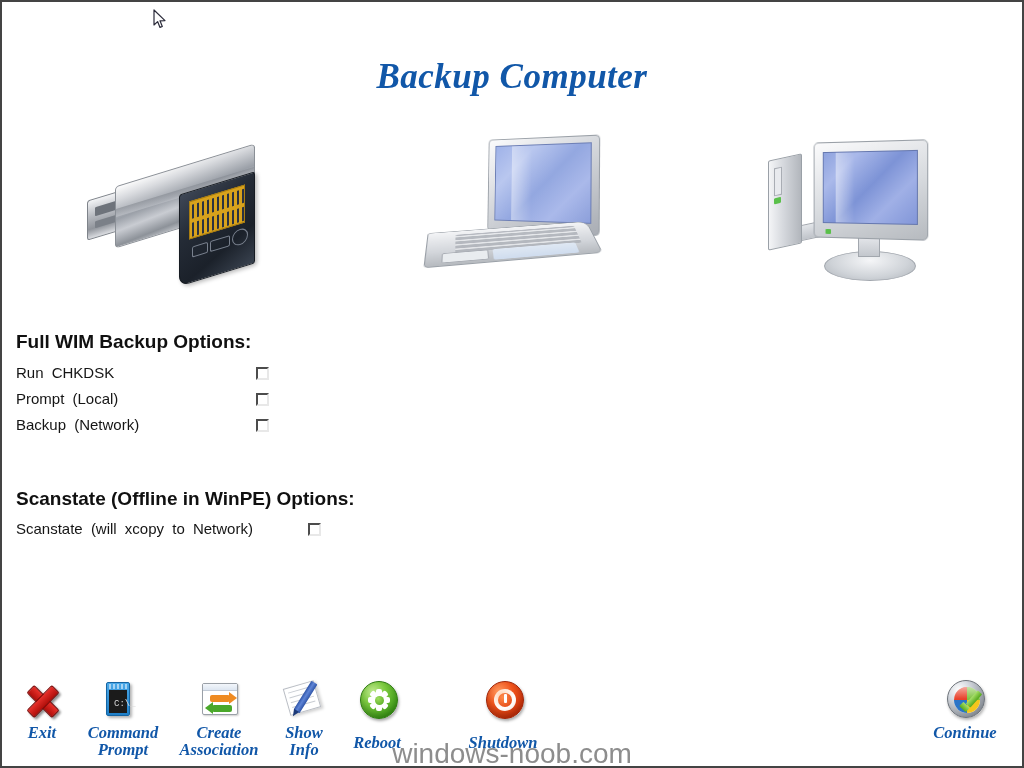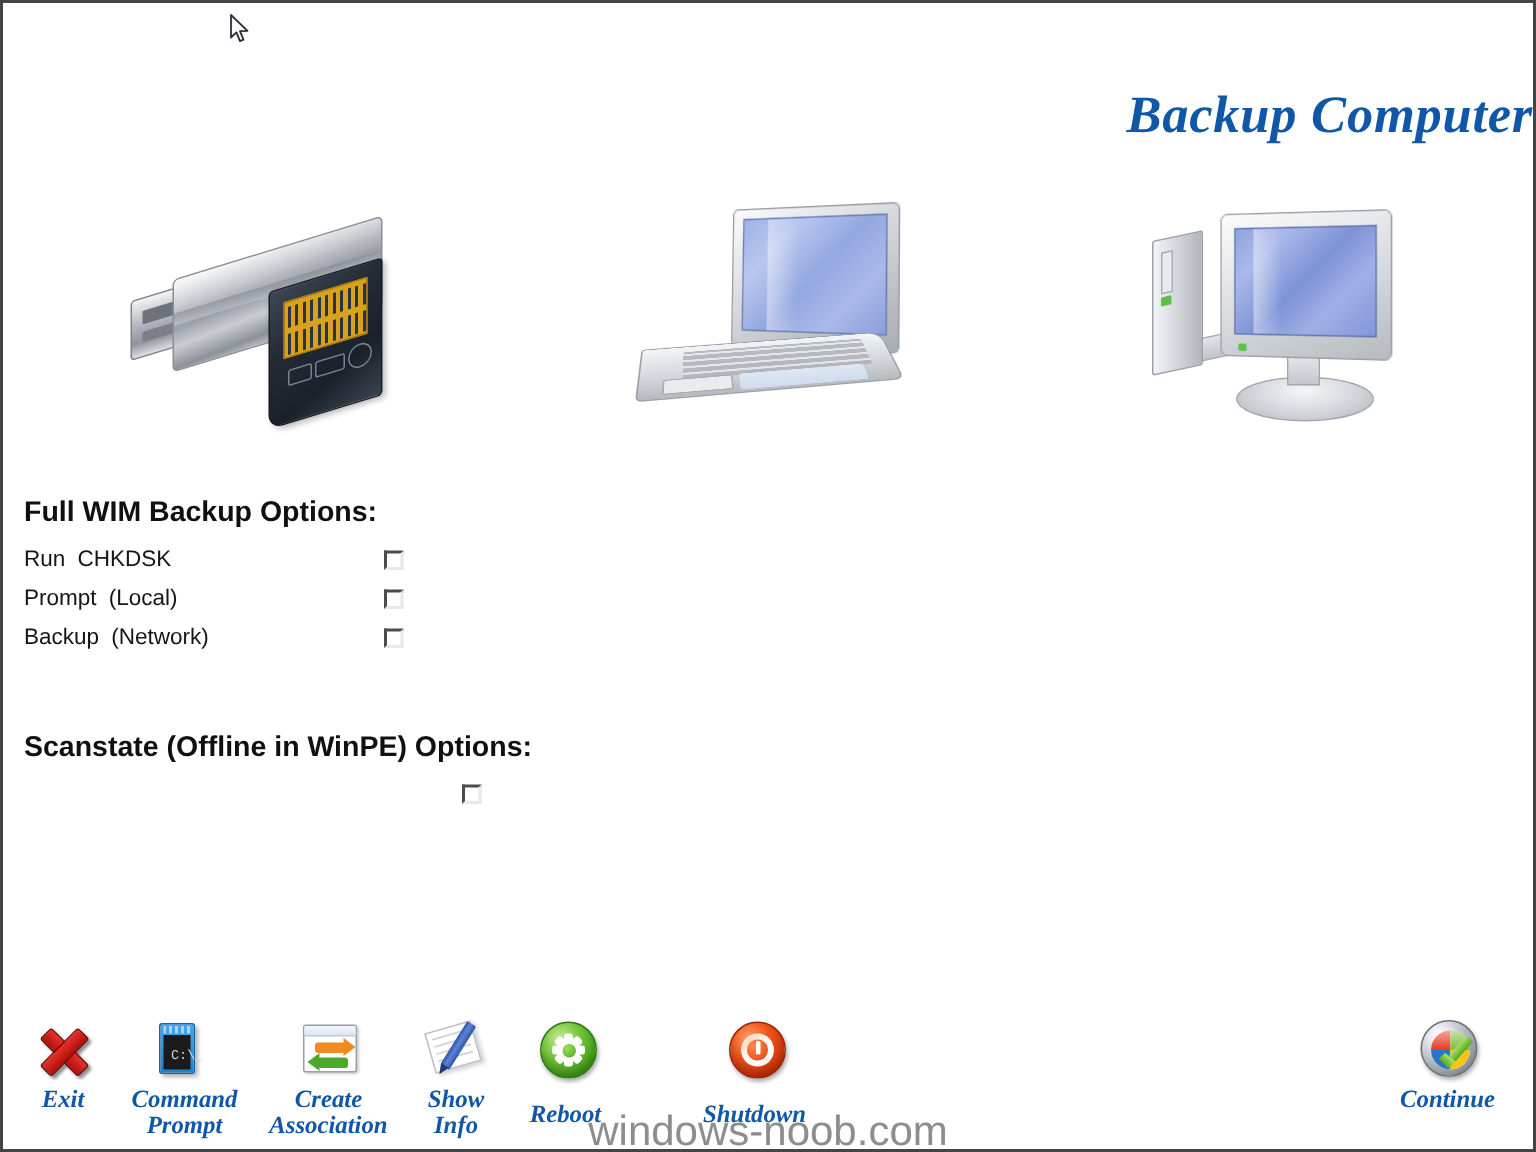--- a/index.html
+++ b/index.html
@@ -20,21 +20,21 @@
     background: #ffffff;
     border: 2px solid #444444;
     overflow: hidden;
   }
 
   
   #page-title {
     position: absolute;
     left: 0; top: 55px;
     width: 1020px;
-    text-align: right;
+    text-align: center;
     font-family: "Liberation Serif", serif;
     font-weight: bold;
     font-style: italic;
     font-size: 35px;
     color: #1157a8;
     letter-spacing: 0.5px;
   }
 
   
   #illustrations {
@@ -603,20 +603,21 @@
   </div>
 
   <div class="option-row" id="row-network">
     <span class="option-label">Backup  (Network)</span>
     <span class="checkbox"></span>
   </div>
 
   <div class="group-header" id="header-scanstate">Scanstate (Offline in WinPE) Options:</div>
 
   <div class="option-row" id="row-scanstate">
+    <span class="option-label">Scanstate  (will  xcopy  to  Network)</span>
     <span class="checkbox"></span>
   </div>
 
   <div id="toolbar">
 
     <div class="tool-item" id="tool-exit">
       <div class="tool-icon">
         <span class="icon-x"></span>
       </div>
       <div class="tool-label">Exit</div>

